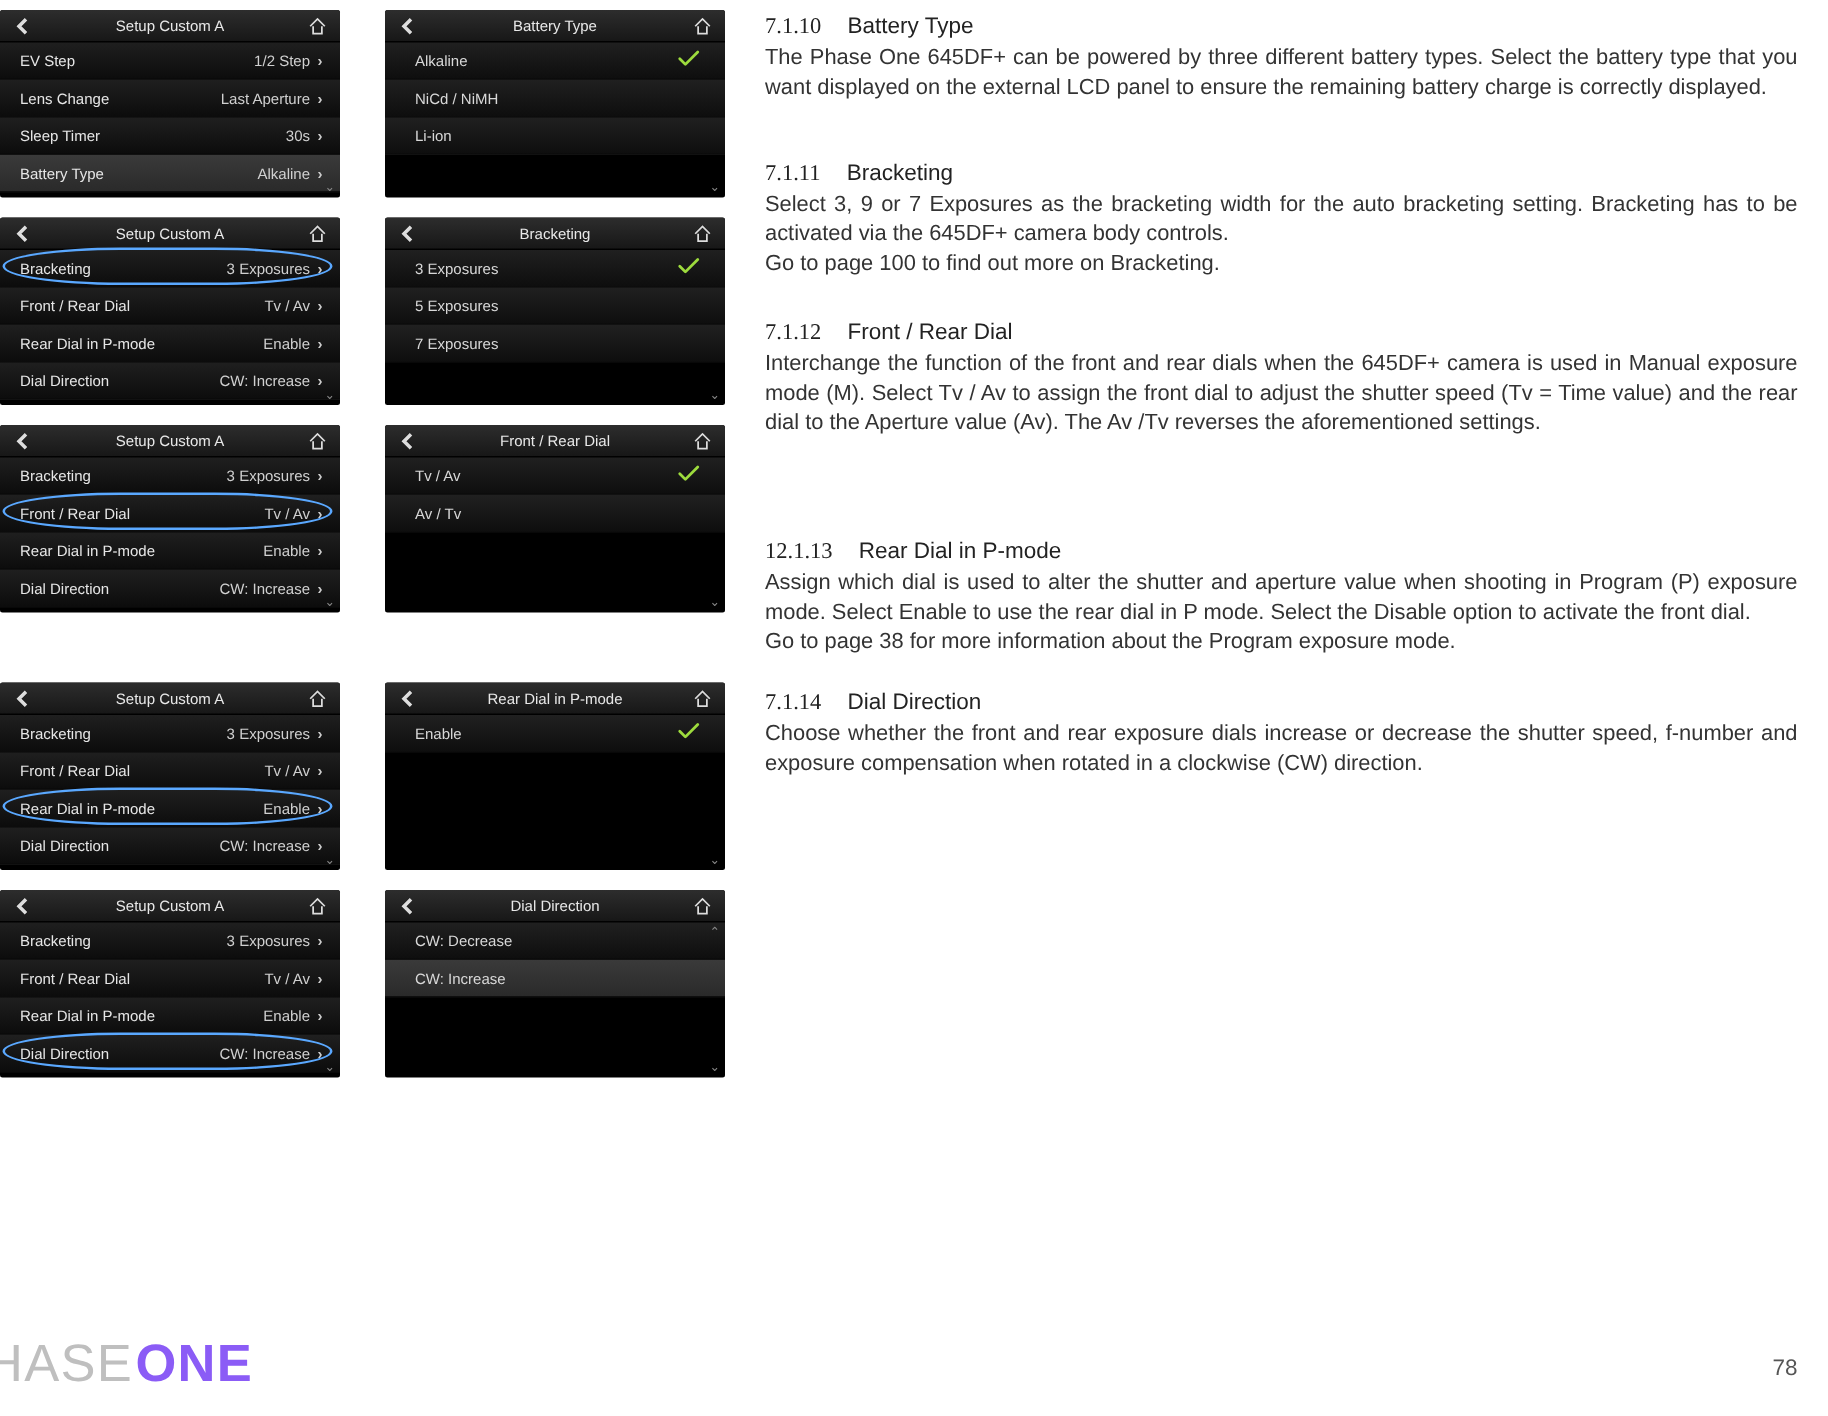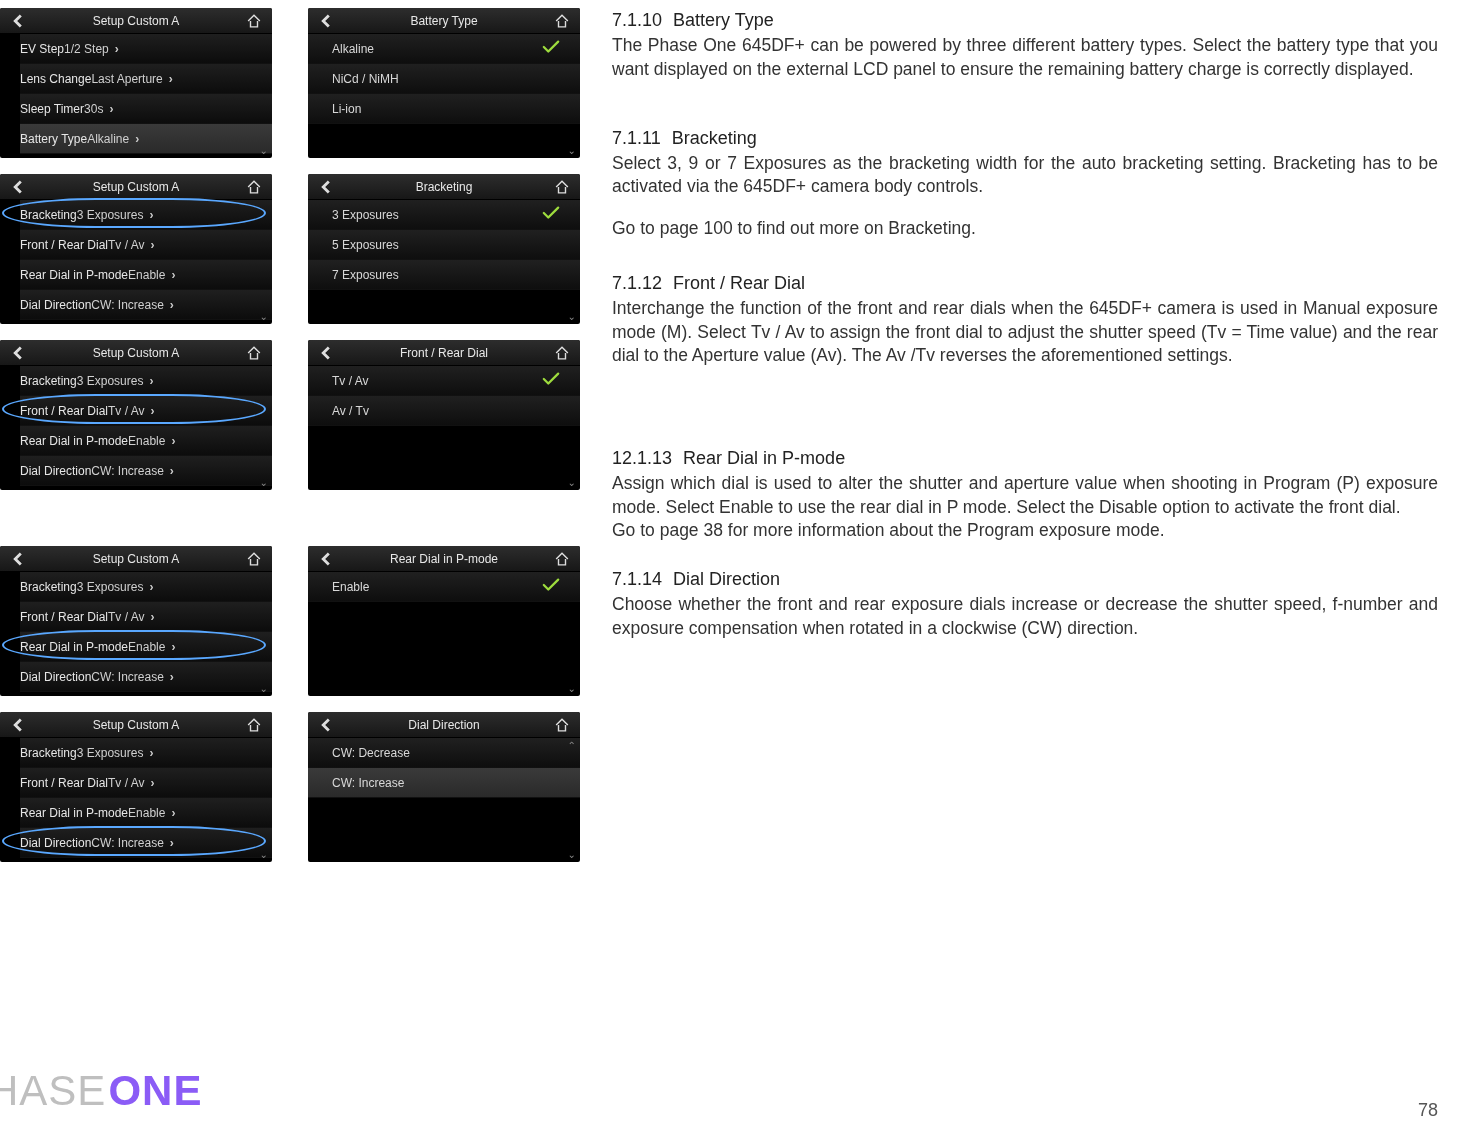--- a/index.html
+++ b/index.html
@@ -58,25 +58,25 @@
   .lcd-body { flex: 1; display: flex; flex-direction: column; position: relative; }
   .lcd-arrow-up, .lcd-arrow-down {
     position: absolute; right: 4px; color: #888; font-size: 10px;
   }
   .lcd-arrow-up { top: 2px; }
   .lcd-arrow-down { bottom: 2px; }
   .menu-row {
     height: 30px;
     display: flex;
     align-items: center;
-    padding: 0 14px 0 0;
+    justify-content: space-between;
+    padding: 0 14px 0 16px;
     border-bottom: 1px solid #111;
     background: linear-gradient(#1f1f1f,#0c0c0c);
     position: relative;
-    margin-left: 20px;
   }
   .menu-row.sel {
     background: linear-gradient(#3a3a3a,#2a2a2a);
   }
   .menu-row .label { color: #e6e6e6; }
   .menu-row .value { color: #d0d0d0; display: flex; align-items: center; gap: 6px; }
   .menu-row .chev { color: #ccc; font-weight: bold; }
   .opt-row {
     height: 30px;
     display: flex;
@@ -102,21 +102,21 @@
     color: #333;
     padding-top: 0;
   }
   .section { margin-bottom: 24px; }
   .sec-heading {
     font-weight: 400;
     font-size: 18px;
     color: #222;
     margin-bottom: 2px;
   }
-  .sec-heading .num { margin-right: 6px; }
+  .sec-heading .num { margin-right: 16px; font-family: Liberation Serif, serif; }
   .sec-body { text-align: justify; }
   .gap-top { margin-top: 44px; }
   .gap-top-sm { margin-top: 20px; }
   .gap-top-med { margin-top: 30px; }
   
   .footer {
     position: absolute;
     left: -12px;
     bottom: 18px;
     display: flex;
@@ -124,21 +124,21 @@
     font-weight: 400;
     font-size: 42px;
     letter-spacing: 1px;
     color: #bfbfbf;
     font-family: Arial, sans-serif;
   }
   .footer .one { color: #8b5cf6; font-weight: 700; margin-left: 2px; }
   .page-num {
     position: absolute;
     right: 24px;
-    bottom: 12px;
+    bottom: 28px;
     font-size: 18px;
     color: #555;
   }
 </style>
 </head>
 <body>
 
 <div class="page-content">
   <div class="screens-col">
 
@@ -538,21 +538,21 @@
       </div>
       <div class="sec-body">The Phase One 645DF+ can be powered by three different battery types. Select the battery type that you want displayed on the external LCD panel to ensure the remaining battery charge is correctly displayed.</div>
     </div>
 
     <div class="section gap-top">
       <div class="sec-heading">
         <span class="num">7.1.11</span>
         <span>Bracketing</span>
       </div>
       <div class="sec-body">Select 3, 9 or 7 Exposures as the bracketing width for the auto bracketing setting.  Bracketing has to be activated via the 645DF+ camera body controls.</div>
-      <div class="sec-body" style="margin-top:18px;">Go to page 100 to find out more on Bracketing.</div>
+      <div class="sec-body" style="">Go to page 100 to find out more on Bracketing.</div>
     </div>
 
     <div class="section gap-top-med">
       <div class="sec-heading">
         <span class="num">7.1.12</span>
         <span>Front / Rear Dial</span>
       </div>
       <div class="sec-body">Interchange the function of the front and rear dials when the 645DF+ camera is used in Manual exposure mode (M). Select Tv / Av to assign the front dial to adjust the shutter speed (Tv = Time value) and the rear dial to the Aperture value (Av). The Av /Tv reverses the aforementioned settings.</div>
     </div>
 

